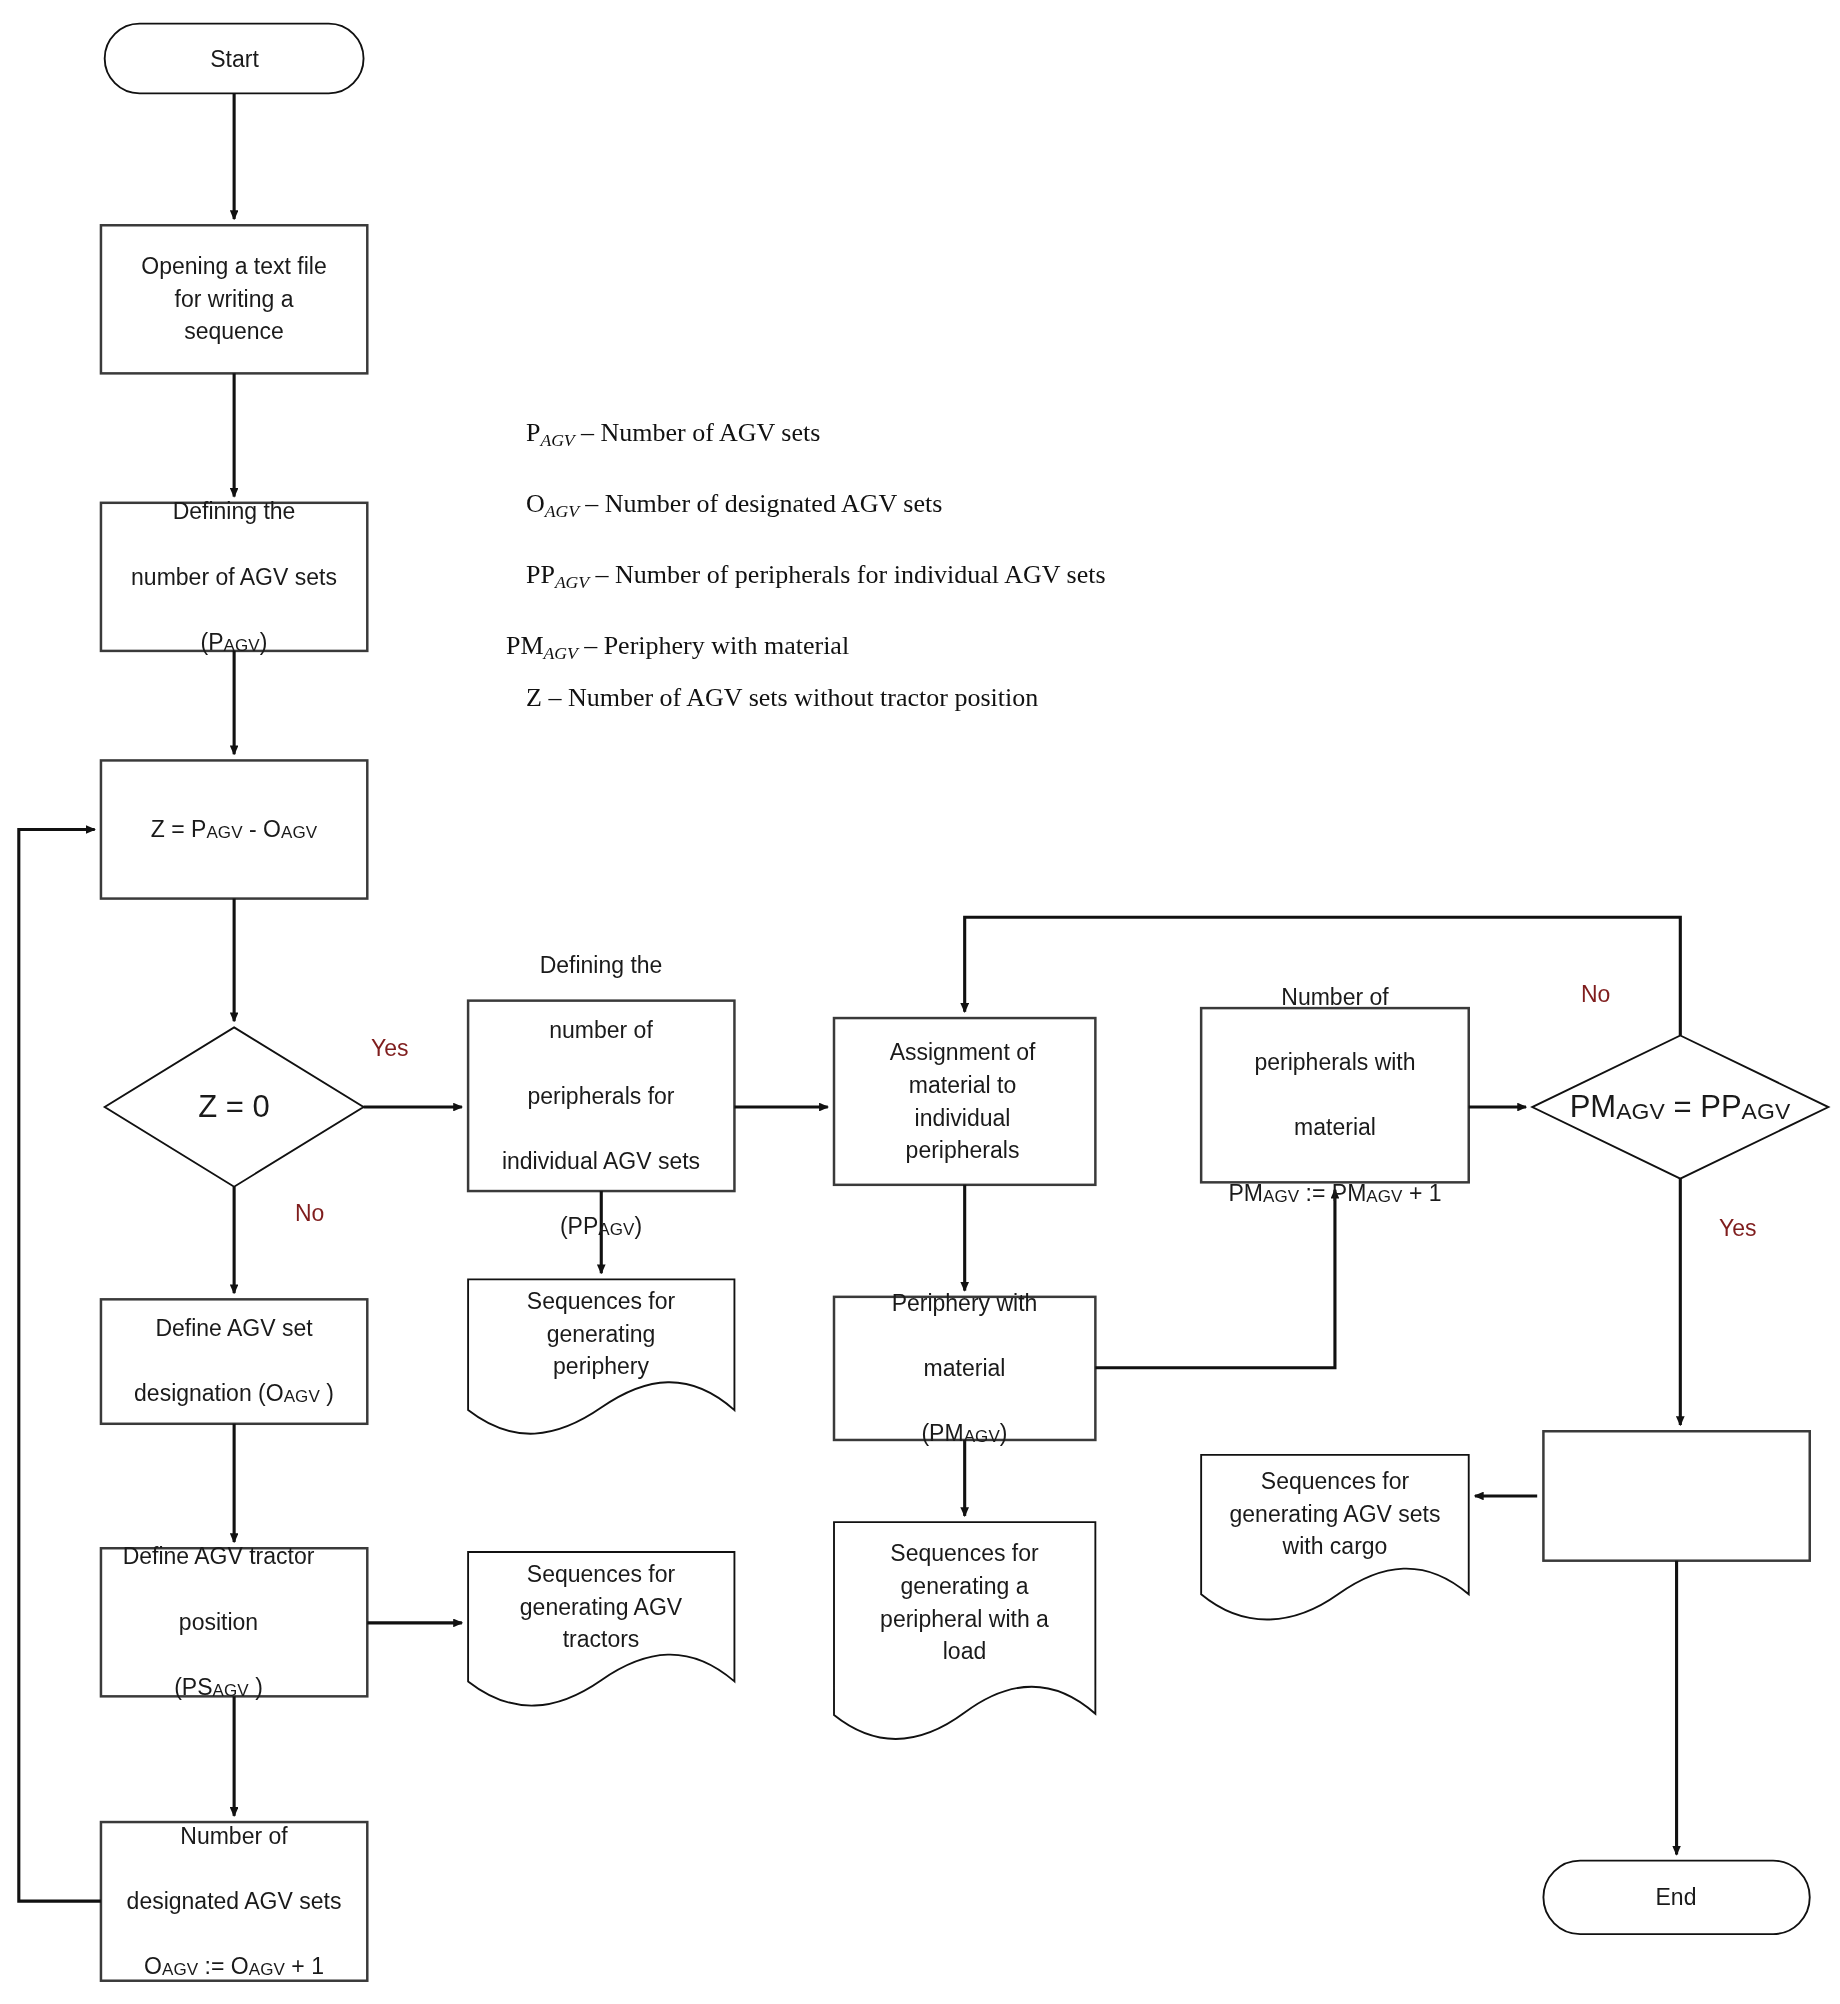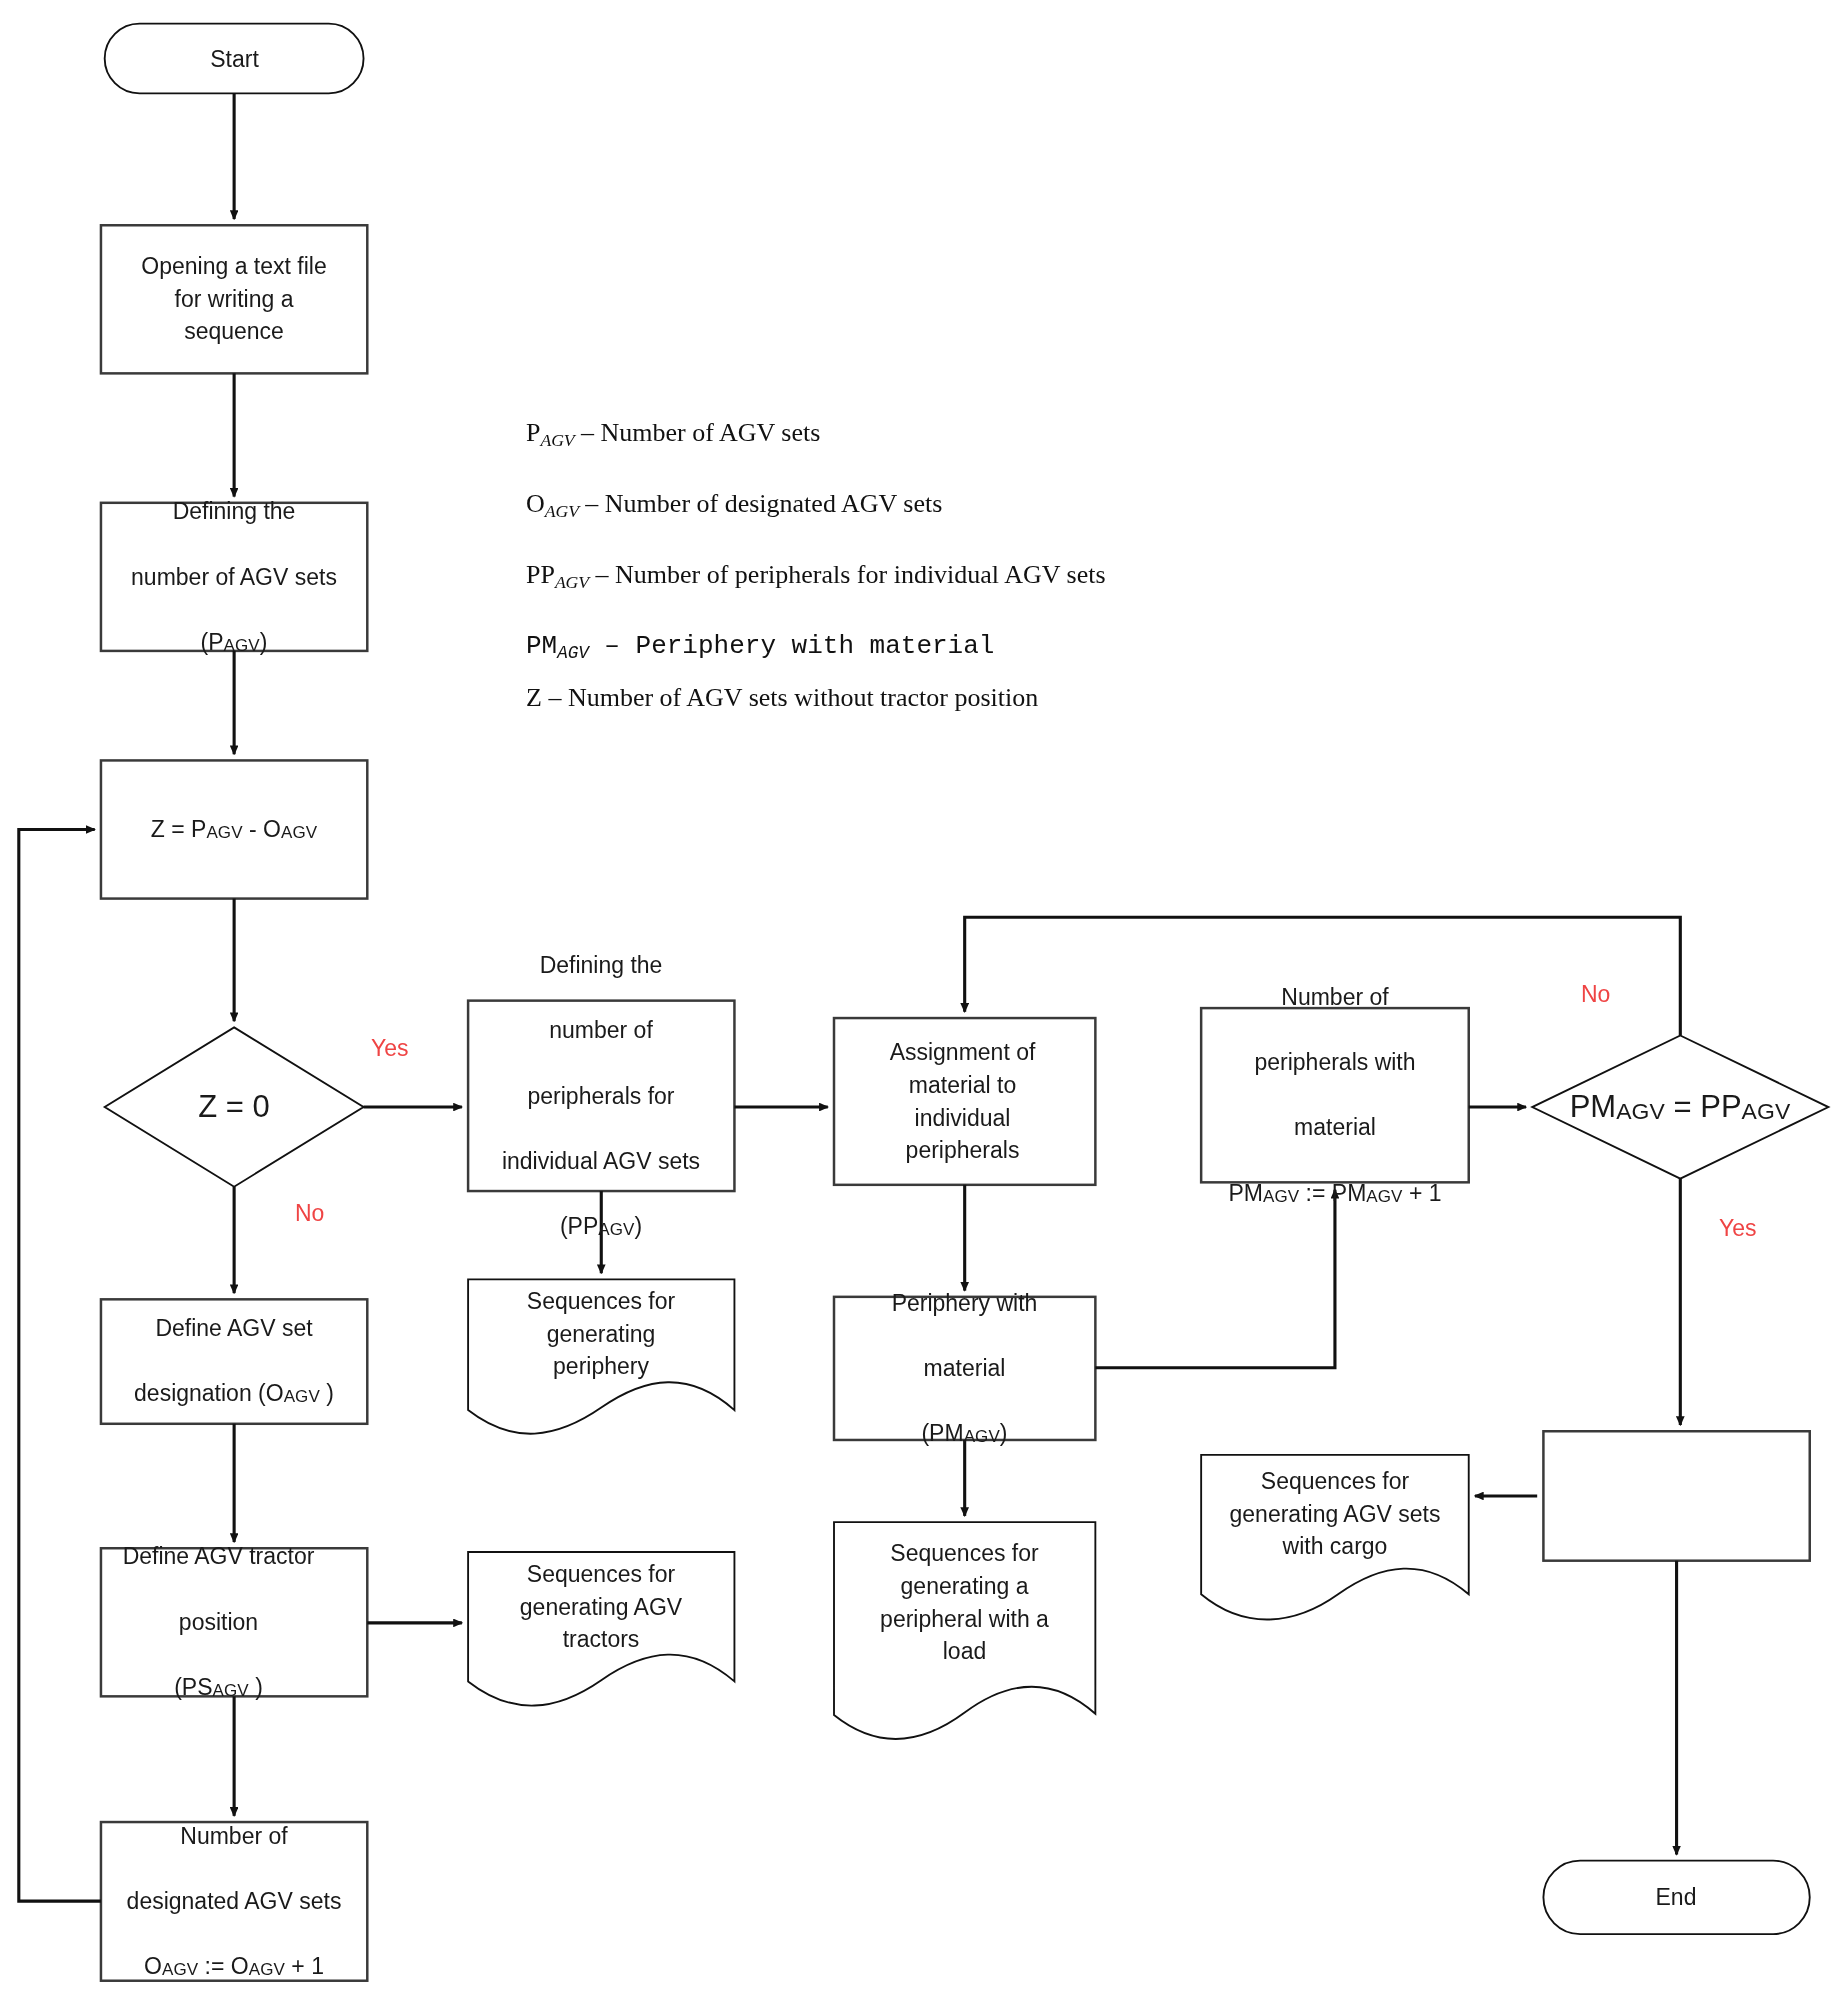--- a/index.html
+++ b/index.html
@@ -15,21 +15,21 @@
     line-height:1.42;
     pointer-events:none;
     white-space:pre-line;
   }
   .node-text span.inner{display:block;width:100%;}
   .t-proc{font-size:23px;}
   .t-term{font-size:23px;}
   .t-dec{font-size:31px;}
   .t-doc{font-size:23px;}
   .edge-label{
-    position:absolute;font-size:23px;color:#ef4444;
+    position:absolute;font-size:23px;color:#7f1d1d;
     font-family:"Liberation Sans",sans-serif;
   }
   .legend{
     position:absolute;
     font-family:"Liberation Serif",serif;
     font-size:26px;color:#111;
     white-space:nowrap;
   }
   .legend sub{font-style:italic;font-size:0.68em;vertical-align:-0.28em;letter-spacing:-0.1px;}
   .sub{font-size:0.74em;vertical-align:-0.08em;letter-spacing:0.1px;}
@@ -237,21 +237,21 @@
   <div class="legend" style="left:526px;top:489px;">
     <span>O</span><sub>AGV</sub>
     <span>–</span>
     <span>Number of designated AGV sets</span>
   </div>
   <div class="legend" style="left:526px;top:560px;">
     <span>PP</span><sub>AGV</sub>
     <span>–</span>
     <span>Number of peripherals for individual AGV sets</span>
   </div>
-  <div class="legend" style="left:526px;top:631px;font-family:Liberation Mono, monospace;">
+  <div class="legend" style="left:506px;top:631px;">
     <span>PM</span><sub>AGV</sub>
     <span>–</span>
     <span>Periphery with material</span>
   </div>
   <div class="legend" style="left:526px;top:675px;margin-top:8px;">
     <span>Z</span><sub></sub>
     <span>–</span>
     <span>Number of AGV sets without tractor position</span>
   </div>
 

